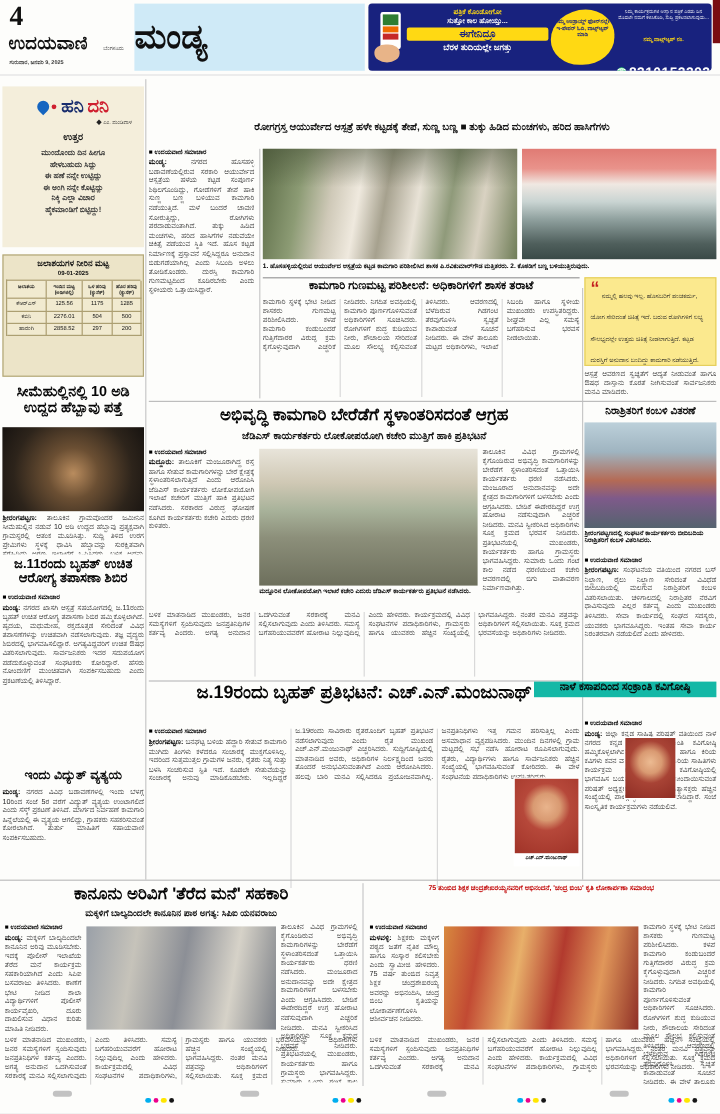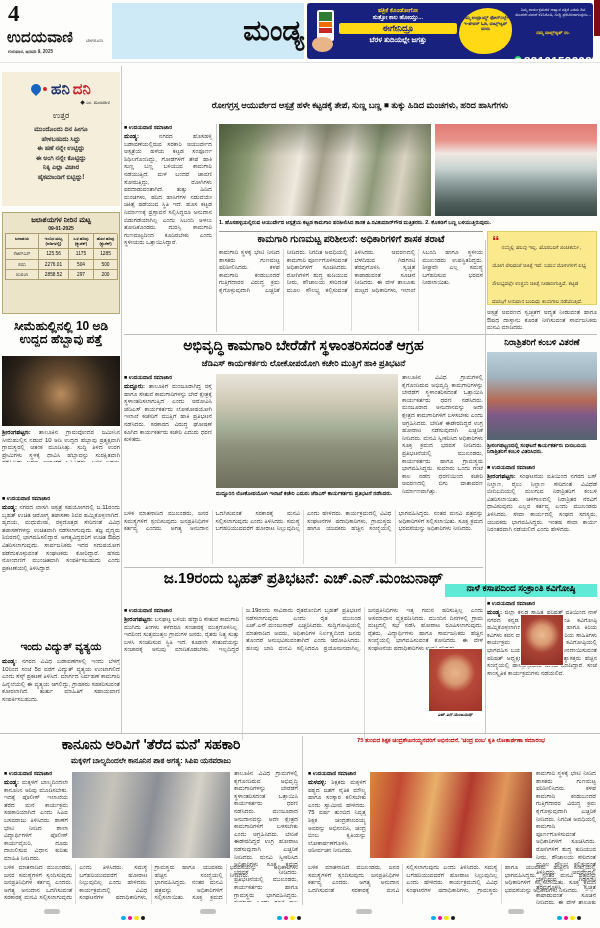--- a/index.html
+++ b/index.html
@@ -33,21 +33,21 @@
 <body>
 
 <div id="page">
 
   <div class="abs" style="left:0;top:0;width:600px;height:62px">
     <div class="abs" style="left:8px;top:1px;font-size:23px;font-weight:800;font-family:'Liberation Serif',serif">4</div>
     <div class="abs" style="left:7px;top:28px;font-size:15px;font-weight:800;letter-spacing:.2px">ಉದಯವಾಣಿ</div>
     <div class="abs" style="left:86px;top:38px;font-size:4.6px;color:#333">ಬೆಂಗಳೂರು</div>
     <div class="abs" style="left:8px;top:49px;font-size:4.6px;font-weight:700;color:#333">ಗುರುವಾರ, ಜನವರಿ 9, 2025</div>
     <div class="abs" style="left:112px;top:3px;width:192px;height:56px;background:#cfeaf7">
-      <div style="font-size:28px;font-weight:800;text-align:right;line-height:56px;color:#101010">ಮಂಡ್ಯ</div>
+      <div style="font-size:28px;font-weight:800;text-align:left;line-height:56px;color:#101010">ಮಂಡ್ಯ</div>
     </div>
 
     <div class="abs" style="left:307px;top:3px;width:286px;height:56px;background:#18227e;border-radius:3px;overflow:hidden">
       <div class="abs" style="left:5px;top:7px;width:24px;height:44px">
         <div class="abs" style="left:5px;top:0;width:17px;height:31px;background:#fff;border-radius:2px;padding:2px">
           <div style="height:9px;background:#2e7d32"></div>
           <div style="height:5px;background:#ef6c00;margin-top:1px"></div>
           <div style="height:5px;background:#c62828;margin-top:1px"></div>
         </div>
         <div class="abs" style="left:0;top:27px;width:21px;height:15px;background:#e8b488;border-radius:45% 45% 50% 50%"></div>
@@ -82,21 +82,21 @@
 
   <div class="abs" style="left:2px;top:72px;width:118px;height:134px;background:#f4eedb;padding-top:8px">
     <div style="display:flex;justify-content:center;align-items:center">
       <span style="width:10px;height:10px;background:#1565c0;border-radius:50% 50% 50% 0;transform:rotate(-45deg);display:inline-block;margin-right:2px"></span>
       <span style="width:4px;height:4px;background:#cf2030;border-radius:50%;display:inline-block;margin-right:4px"></span>
       <span style="font-size:15px;font-weight:800;color:#1a2e6e">ಹನಿ</span>
       <span style="width:3px;display:inline-block"></span>
       <span style="font-size:15px;font-weight:800;color:#cf2030">ದನಿ</span>
     </div>
     <div style="font-size:4.6px;text-align:right;padding-right:10px;margin-top:2px;color:#222">◆ ಎಂ. ಮಂಡಿವಾಳ</div>
-    <div style="font-size:8px;font-weight:400;text-align:center;margin-top:6px">ಉತ್ತರ</div>
+    <div style="font-size:8px;font-weight:700;text-align:center;margin-top:6px">ಉತ್ತರ</div>
     <div style="margin-top:3px">
       <div class="poemline">ಮುಂದೊಂದು ದಿನ ಹೀಗೂ</div>
       <div class="poemline">ಹೇಳಬಹುದು ಸಿದ್ದು</div>
       <div class="poemline">ಈ ಹಣೆ ನನ್ನೇ ಉಟ್ಟಿದ್ದು</div>
       <div class="poemline">ಈ ಅಂಗಿ ನನ್ನೇ ಕೊಟ್ಟಿದ್ದು</div>
       <div class="poemline">ನಿಕ್ಕಿ ಎಲ್ಲಾ ವಿಚಾರ</div>
       <div class="poemline">ಹೈಕಮಾಂಡಿಗೆ ಬಿಟ್ಟಿದ್ದು!</div>
     </div>
   </div>
 
@@ -123,20 +123,21 @@
     </div>
   </div>
 
   <div class="abs hlw" style="left:2px;top:320px;width:118px;height:33px;font-size:12px">ಸೀಮೆಹುಲ್ಲಿನಲ್ಲಿ 10 ಅಡಿ ಉದ್ದದ ಹೆಬ್ಬಾವು ಪತ್ತೆ</div>
   <div class="ph" style="left:2px;top:356px;width:118px;height:70px;background:radial-gradient(circle at 50% 55%, #b98c5e 0%, #6b4f33 30%, #2d241b 70%, #171310 100%)"></div>
   <div class="abs bt" style="left:2px;top:429px;width:118px;height:33px">
     <span class="dl">ಶ್ರೀರಂಗಪಟ್ಟಣ:</span>
     <span>ತಾಲೂಕಿನ ಗ್ರಾಮವೊಂದರ ಜಮೀನಿನ ಸೀಮೆಹುಲ್ಲಿನ ನಡುವೆ 10 ಅಡಿ ಉದ್ದದ ಹೆಬ್ಬಾವು ಪ್ರತ್ಯಕ್ಷವಾಗಿ ಗ್ರಾಮಸ್ಥರಲ್ಲಿ ಆತಂಕ ಮೂಡಿಸಿತ್ತು. ಸುದ್ದಿ ತಿಳಿದ ಉರಗ ಪ್ರೇಮಿಗಳು ಸ್ಥಳಕ್ಕೆ ಧಾವಿಸಿ ಹೆಬ್ಬಾವನ್ನು ಸುರಕ್ಷಿತವಾಗಿ ಸೆರೆಹಿಡಿದು ಅರಣ್ಯ ಇಲಾಖೆಗೆ ಒಪ್ಪಿಸಿದರು. ಬಳಿಕ ಅದನ್ನು ಕಾಡಿಗೆ ಬಿಡಲಾಯಿತು.</span>
   </div>
 
+  <div class="abs hlw" style="left:2px;top:464px;width:118px;height:28px;font-size:11px">ಜ.11ರಂದು ಬೃಹತ್ ಉಚಿತ ಆರೋಗ್ಯ ತಪಾಸಣಾ ಶಿಬಿರ</div>
   <div class="abs bt" style="left:2px;top:495px;width:118px;height:144px">
     <span class="lead">■ ಉದಯವಾಣಿ ಸಮಾಚಾರ</span>
     <span class="dl">ಮಂಡ್ಯ:</span>
     <span>ನಗರದ ಖಾಸಗಿ ಆಸ್ಪತ್ರೆ ಸಹಯೋಗದಲ್ಲಿ ಜ.11ರಂದು ಬೃಹತ್ ಉಚಿತ ಆರೋಗ್ಯ ತಪಾಸಣಾ ಶಿಬಿರ ಹಮ್ಮಿಕೊಳ್ಳಲಾಗಿದೆ. ಹೃದಯ, ಮಧುಮೇಹ, ರಕ್ತದೊತ್ತಡ ಸೇರಿದಂತೆ ವಿವಿಧ ತಪಾಸಣೆಗಳನ್ನು ಉಚಿತವಾಗಿ ನಡೆಸಲಾಗುವುದು. ತಜ್ಞ ವೈದ್ಯರು ಶಿಬಿರದಲ್ಲಿ ಭಾಗವಹಿಸಲಿದ್ದಾರೆ. ಅಗತ್ಯವಿದ್ದವರಿಗೆ ಉಚಿತ ಔಷಧ ವಿತರಿಸಲಾಗುವುದು. ಸಾರ್ವಜನಿಕರು ಇದರ ಸದುಪಯೋಗ ಪಡೆದುಕೊಳ್ಳುವಂತೆ ಸಂಘಟಕರು ಕೋರಿದ್ದಾರೆ. ಹೆಸರು ನೋಂದಣಿಗೆ ಮುಂಚಿತವಾಗಿ ಸಂಪರ್ಕಿಸಬಹುದು ಎಂದು ಪ್ರಕಟಣೆಯಲ್ಲಿ ತಿಳಿಸಿದ್ದಾರೆ.</span>
   </div>
 
   <div class="abs hl" style="left:2px;top:641px;width:118px;height:14px;font-size:10.5px">ಇಂದು ವಿದ್ಯುತ್ ವ್ಯತ್ಯಯ</div>
   <div class="abs bt" style="left:2px;top:658px;width:118px;height:72px">
     <span class="dl">ಮಂಡ್ಯ:</span>
     <span>ನಗರದ ವಿವಿಧ ಬಡಾವಣೆಗಳಲ್ಲಿ ಇಂದು ಬೆಳಗ್ಗೆ 10ರಿಂದ ಸಂಜೆ 5ರ ವರೆಗೆ ವಿದ್ಯುತ್ ವ್ಯತ್ಯಯ ಉಂಟಾಗಲಿದೆ ಎಂದು ಸೆಸ್ಕ್ ಪ್ರಕಟಣೆ ತಿಳಿಸಿದೆ. ಮಾರ್ಗದ ನಿರ್ವಹಣೆ ಕಾಮಗಾರಿ ಹಿನ್ನೆಲೆಯಲ್ಲಿ ಈ ವ್ಯತ್ಯಯ ಆಗಲಿದ್ದು, ಗ್ರಾಹಕರು ಸಹಕರಿಸುವಂತೆ ಕೋರಲಾಗಿದೆ. ತುರ್ತು ಮಾಹಿತಿಗೆ ಸಹಾಯವಾಣಿ ಸಂಪರ್ಕಿಸಬಹುದು.</span>
@@ -200,21 +201,21 @@
   <div class="abs bt c3" style="left:124px;top:607px;width:359px;height:133px">
     <span class="lead">■ ಉದಯವಾಣಿ ಸಮಾಚಾರ</span>
     <span class="dl">ಶ್ರೀರಂಗಪಟ್ಟಣ:</span>
     <span>ಬನಘಟ್ಟ ಬಳಿಯ ಹೆದ್ದಾರಿ ಸೇತುವೆ ಕಾಮಗಾರಿ ಮುಗಿದು ತಿಂಗಳು ಕಳೆದರೂ ಸಂಚಾರಕ್ಕೆ ಮುಕ್ತಗೊಳಿಸಿಲ್ಲ. ಇದರಿಂದ ಸುತ್ತಮುತ್ತಲ ಗ್ರಾಮಗಳ ಜನರು, ರೈತರು ನಿತ್ಯ ಸುತ್ತು ಬಳಸಿ ಸಂಚರಿಸುವ ಸ್ಥಿತಿ ಇದೆ. ಕೂಡಲೇ ಸೇತುವೆಯನ್ನು ಸಂಚಾರಕ್ಕೆ ಅನುವು ಮಾಡಿಕೊಡಬೇಕು. ಇಲ್ಲದಿದ್ದರೆ ಜ.19ರಂದು ಸಾವಿರಾರು ರೈತರೊಂದಿಗೆ ಬೃಹತ್ ಪ್ರತಿಭಟನೆ ನಡೆಸಲಾಗುವುದು ಎಂದು ರೈತ ಮುಖಂಡ ಎಚ್.ಎನ್.ಮಂಜುನಾಥ್ ಎಚ್ಚರಿಸಿದರು. ಸುದ್ದಿಗೋಷ್ಠಿಯಲ್ಲಿ ಮಾತನಾಡಿದ ಅವರು, ಅಧಿಕಾರಿಗಳ ನಿರ್ಲಕ್ಷ್ಯದಿಂದ ಜನರು ತೊಂದರೆ ಅನುಭವಿಸುವಂತಾಗಿದೆ ಎಂದು ಆರೋಪಿಸಿದರು. ಹಲವು ಬಾರಿ ಮನವಿ ಸಲ್ಲಿಸಿದರೂ ಪ್ರಯೋಜನವಾಗಿಲ್ಲ. ಜನಪ್ರತಿನಿಧಿಗಳು ಇತ್ತ ಗಮನ ಹರಿಸುತ್ತಿಲ್ಲ ಎಂದು ಅಸಮಾಧಾನ ವ್ಯಕ್ತಪಡಿಸಿದರು. ಮುಂದಿನ ದಿನಗಳಲ್ಲಿ ಗ್ರಾಮ ಮಟ್ಟದಲ್ಲಿ ಸಭೆ ನಡೆಸಿ ಹೋರಾಟ ರೂಪಿಸಲಾಗುವುದು. ರೈತರು, ವಿದ್ಯಾರ್ಥಿಗಳು ಹಾಗೂ ಸಾರ್ವಜನಿಕರು ಹೆಚ್ಚಿನ ಸಂಖ್ಯೆಯಲ್ಲಿ ಭಾಗವಹಿಸುವಂತೆ ಕೋರಿದರು. ಈ ವೇಳೆ ಸಂಘಟನೆಯ ಪದಾಧಿಕಾರಿಗಳು ಉಪಸ್ಥಿತರಿದ್ದರು.</span>
   </div>
   <div class="abs" style="left:428px;top:648px;width:55px;height:74px;background:#fff;padding:1px">
     <div class="ph" style="position:relative;width:53px;height:62px;background:radial-gradient(circle at 50% 38%, #e9b48c 0%, #d99a72 24%, #b6483a 42%, #a03328 100%)"></div>
     <div class="cap" style="font-size:4.4px;text-align:center;margin-top:1px;white-space:nowrap">ಎಚ್.ಎನ್.ಮಂಜುನಾಥ್</div>
   </div>
 
-  <div class="abs hl" style="left:445px;top:584px;width:152px;height:13px;font-size:9px;background:#5eead4">ನಾಳೆ ಕಸಾಪದಿಂದ ಸಂಕ್ರಾಂತಿ ಕವಿಗೋಷ್ಠಿ</div>
+  <div class="abs hl" style="left:445px;top:568px;width:152px;height:13px;font-size:9px;background:#14b8a6">ನಾಳೆ ಕಸಾಪದಿಂದ ಸಂಕ್ರಾಂತಿ ಕವಿಗೋಷ್ಠಿ</div>
   <div class="abs bt" style="left:487px;top:600px;width:110px;height:133px">
     <span class="lead">■ ಉದಯವಾಣಿ ಸಮಾಚಾರ</span>
     <span class="dl">ಮಂಡ್ಯ:</span>
     <span>ಜಿಲ್ಲಾ ಕನ್ನಡ ಸಾಹಿತ್ಯ ಪರಿಷತ್ ವತಿಯಿಂದ ನಾಳೆ ನಗರದ ಕನ್ನಡ ಭವನದಲ್ಲಿ ಸಂಕ್ರಾಂತಿ ಕವಿಗೋಷ್ಠಿ ಹಮ್ಮಿಕೊಳ್ಳಲಾಗಿದೆ. ಜಿಲ್ಲೆಯ ಹಿರಿಯ ಹಾಗೂ ಕಿರಿಯ ಕವಿಗಳು ಕವನ ವಾಚನ ಮಾಡಲಿದ್ದಾರೆ. ಹಿರಿಯ ಸಾಹಿತಿಗಳು ಕಾರ್ಯಕ್ರಮ ಉದ್ಘಾಟಿಸಲಿದ್ದಾರೆ. ಕವಿಗೋಷ್ಠಿಯಲ್ಲಿ ಭಾಗವಹಿಸ ಬಯಸುವವರು ಹೆಸರು ನೋಂದಾಯಿಸುವಂತೆ ಪರಿಷತ್ ಅಧ್ಯಕ್ಷರು ಕೋರಿದ್ದಾರೆ. ಸಾಹಿತ್ಯಾಸಕ್ತರು ಹೆಚ್ಚಿನ ಸಂಖ್ಯೆಯಲ್ಲಿ ಪಾಲ್ಗೊಳ್ಳುವಂತೆ ಮನವಿ ಮಾಡಿದ್ದಾರೆ. ಸಂಜೆ ಸಾಂಸ್ಕೃತಿಕ ಕಾರ್ಯಕ್ರಮಗಳು ನಡೆಯಲಿವೆ.</span>
   </div>
   <div class="ph" style="left:520px;top:614px;width:44px;height:52px;border:1px solid #fff;background:radial-gradient(circle at 50% 40%, #ecbb92 0%, #d99a72 26%, #a84335 48%, #8e2d24 100%)"></div>
 
   <div class="hr" style="left:0;top:733px;width:600px"></div>
   <div class="vr" style="left:302px;top:736px;height:169px"></div>
 

